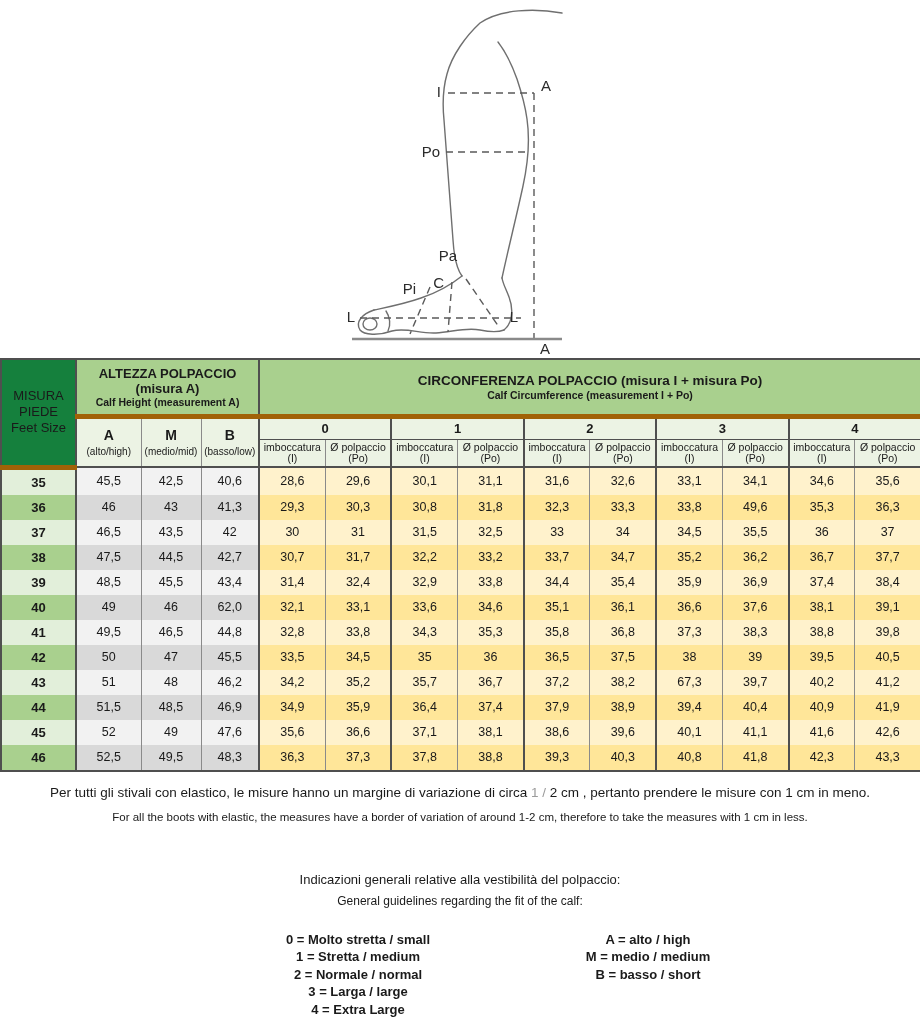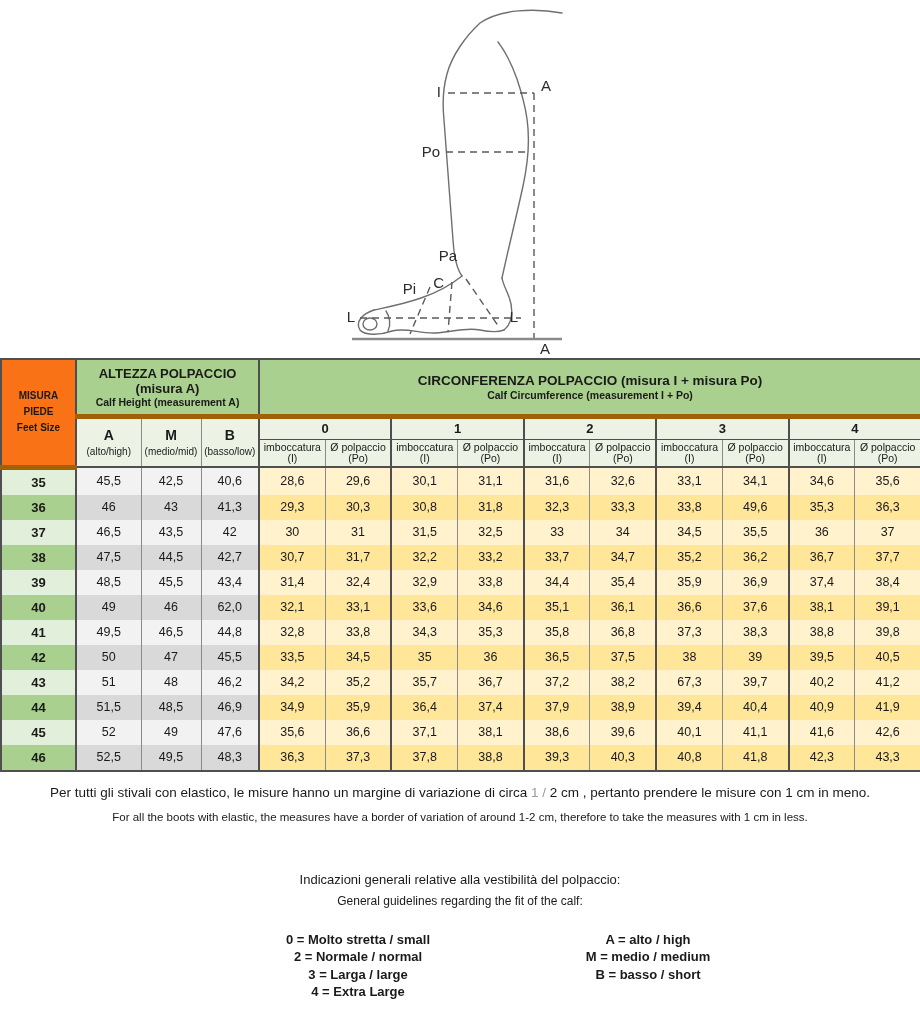--- a/index.html
+++ b/index.html
@@ -11,21 +11,21 @@
   .leg-line{fill:none;stroke:#6f6f6f;stroke-width:1.4;stroke-linecap:round;}
   .dash-line{fill:none;stroke:#5a5a5a;stroke-width:1.4;stroke-dasharray:7 5;}
   .ground-line{stroke:#8a8a8a;stroke-width:2.4;}
   .diag-label{font-family:"Liberation Sans",sans-serif;font-size:15px;fill:#2b2b2b;}
 
   
   table.sz-table{width:920px;table-layout:fixed;border-collapse:collapse;border:2px solid #4f4f4f;}
   .sz-table th,.sz-table td{padding:0;margin:0;vertical-align:middle;text-align:center;overflow:hidden;}
   .g-start{border-left:2px solid #4f4f4f;}
 
-  .th-size{background:#f97316;font-weight:bold;font-size:10px;line-height:16px;border-bottom:2px solid #4f4f4f;}
+  .th-size{background:#15803d;font-weight:normal;font-size:13px;line-height:16px;border-bottom:2px solid #4f4f4f;}
   .hr1 th{height:54px;border-bottom:5px solid #a16207;}
   .th-green{background:#A9D08E;}
   .t1{font-weight:bold;font-size:13px;line-height:15px;}
   .t1b{font-weight:bold;font-size:13.5px;line-height:16px;}
   .t2{font-weight:bold;font-size:10.5px;line-height:13px;}
 
   .hr2 th{height:20px;background:#ECF3E4;}
   .th-group{font-weight:bold;font-size:13px;line-height:18px;border-left:2px solid #4f4f4f;}
   .th-amb{background:#ECF3E4;border-left:1px solid #8a8a8a;border-bottom:2px solid #4f4f4f;}
   .th-amb.g-start{border-left:2px solid #4f4f4f;}
@@ -392,20 +392,21 @@
   <p class="note-it"><span>Per tutti gli stivali con elastico, le misure hanno un margine di variazione di circa </span><span class="note-grey">1 / </span><span>2 cm , pertanto prendere le misure con 1 cm in meno.</span></p>
   <p class="note-en">For all the boots with elastic, the measures have a border of variation of around 1-2 cm, therefore to take the measures with 1 cm in less.</p>
 </div>
 
 <div class="guide-block">
   <p class="guide-it">Indicazioni generali relative alla vestibilità del polpaccio:</p>
   <p class="guide-en">General guidelines regarding the fit of the calf:</p>
   <div class="legend">
     <div class="legend-col fit">
       <div>0 = Molto stretta / small</div>
+      <div>1 = Stretta / medium</div>
       <div>2 = Normale / normal</div>
       <div>3 = Larga / large</div>
       <div>4 = Extra Large</div>
     </div>
     <div class="legend-col height">
       <div>A = alto / high</div>
       <div>M = medio / medium</div>
       <div>B = basso / short</div>
     </div>
   </div>

